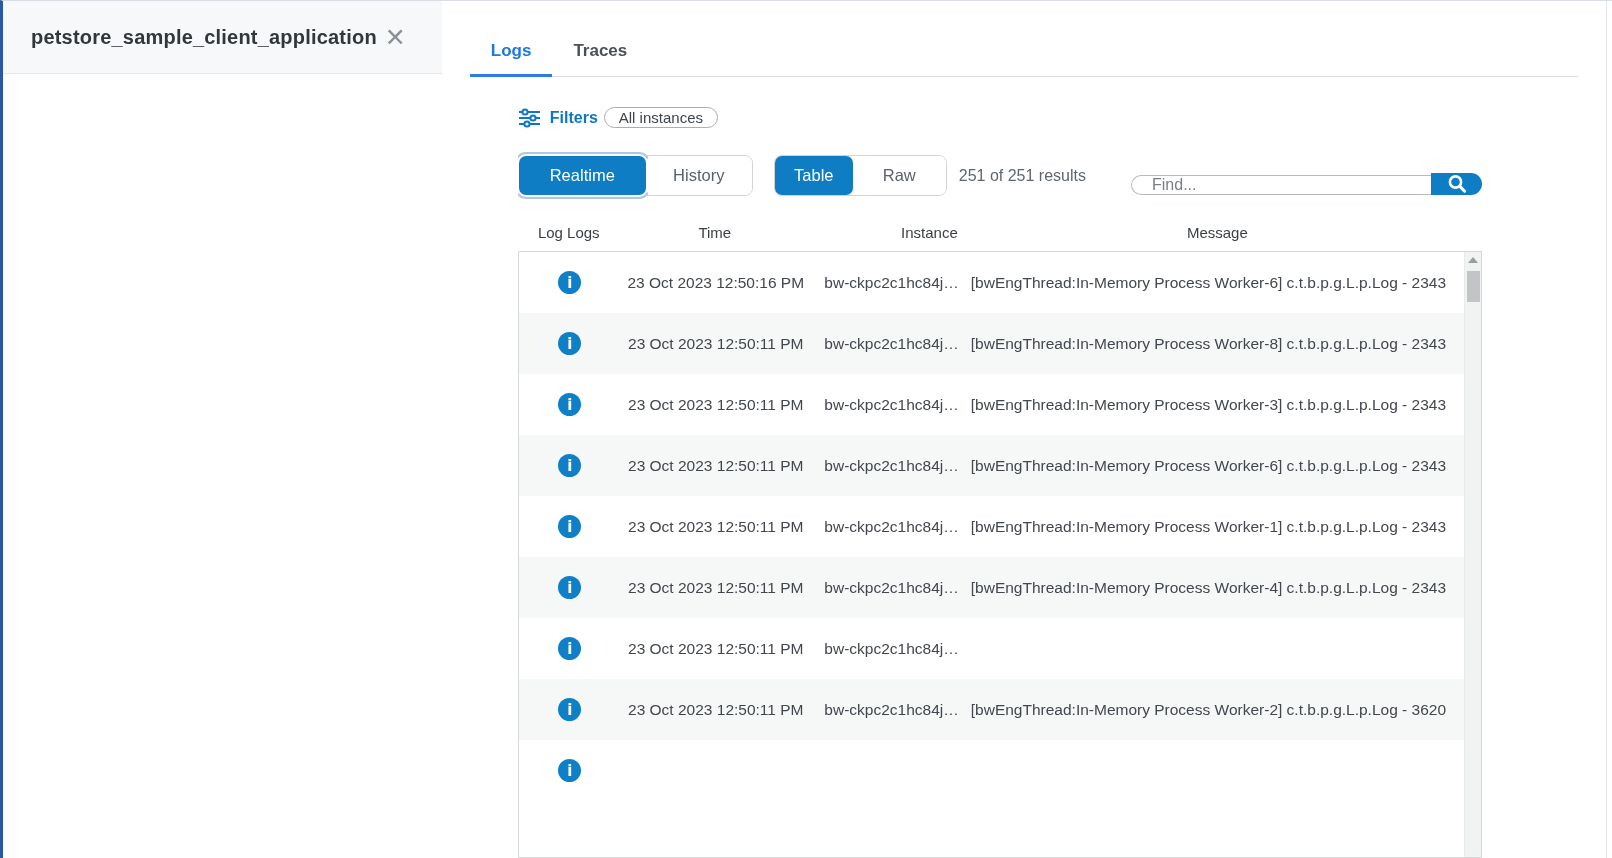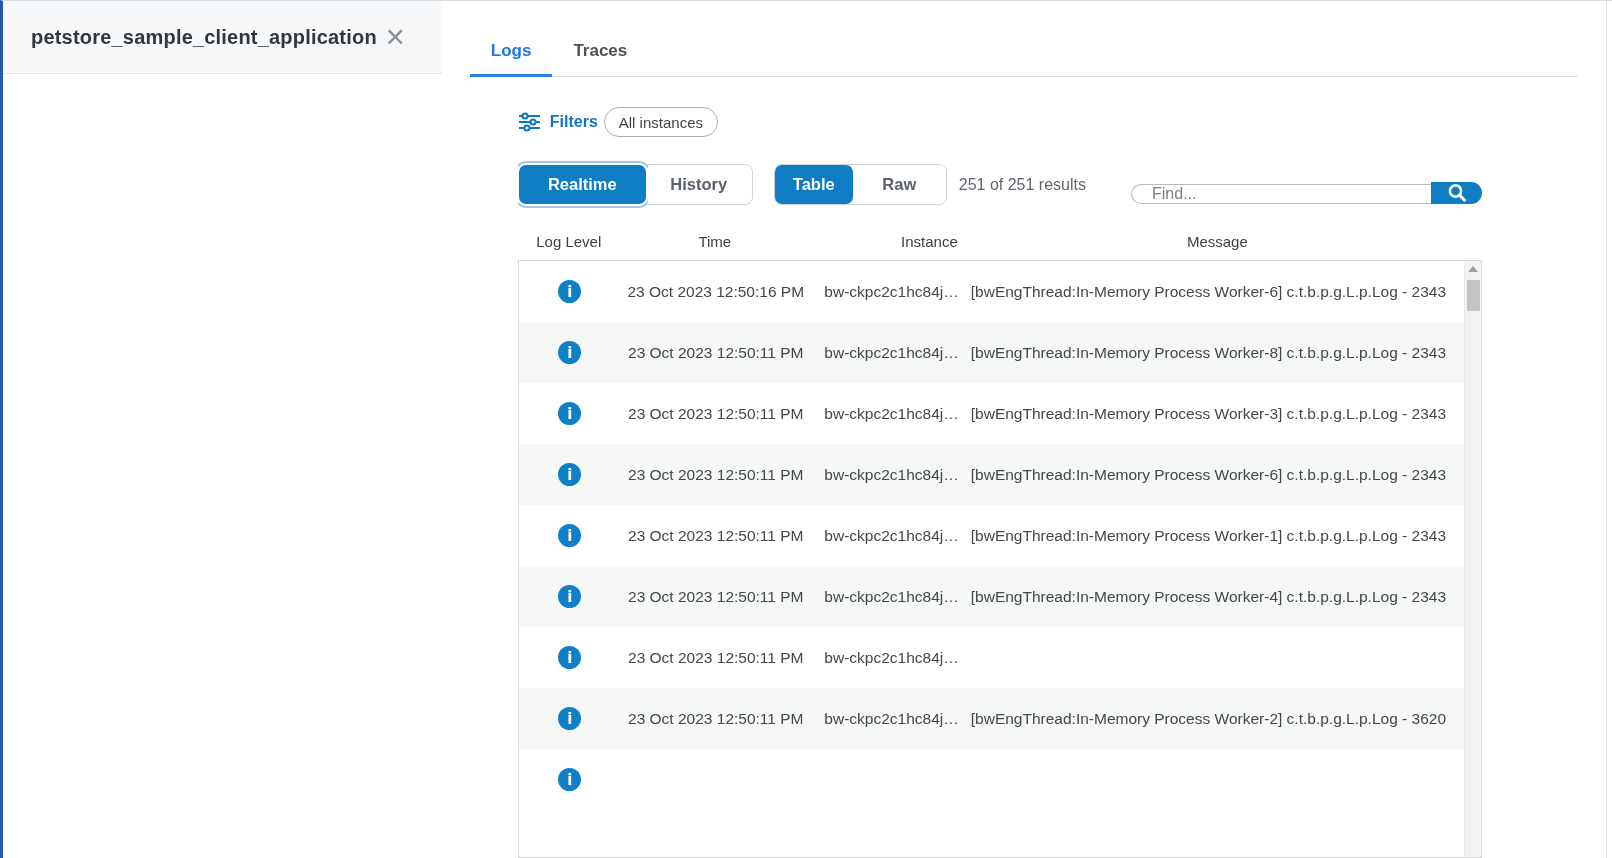--- a/index.html
+++ b/index.html
@@ -18,26 +18,26 @@
   .panel { padding:0 28px; flex:1; display:flex; flex-direction:column; overflow:hidden; }
   .tabbar { margin-top:30px; display:flex; border-bottom:1px solid #dcdfe2; }
   .tab { padding:10px 21px 13px; font-size:17px; font-weight:700; color:#4b5157; cursor:pointer; border-bottom:3px solid transparent; margin-bottom:-1px; }
   .tab.active { color:#1d76e2; border-bottom-color:#2b7de4; }
 
   .inner { margin:0 96px 0 48px; display:flex; flex-direction:column; flex:1; overflow:hidden; }
 
   
   .filters-row { margin-top:30px; display:flex; align-items:center; gap:6px; }
   .filters-btn { display:flex; align-items:center; gap:9px; color:#0d76c6; font-size:16px; font-weight:700; cursor:pointer; }
-  .chip { border:1px solid #a9afb5; border-radius:15px; height:30px; display:flex; align-items:center; padding:0 14px; font-size:15px; color:#3f454b; cursor:pointer; background:#fff; }
+  .chip { border:1px solid #a9afb5; border-radius:15px; height:21px; display:flex; align-items:center; padding:0 14px; font-size:15px; color:#3f454b; cursor:pointer; background:#fff; }
 
   
   .controls-row { margin-top:27px; display:flex; align-items:center; }
   .btn-group { display:flex; border:1px solid #cfd4d9; border-radius:8px; background:#fff; height:41px; overflow:visible; }
-  .seg { border:none; background:#fff; font-family:inherit; font-size:16.5px; font-weight:700; color:#5a6168; cursor:pointer; border-radius:7px; display:flex; align-items:center; justify-content:center; }
+  .seg { border:none; background:#fff; font-family:inherit; font-size:16.5px; font-weight:400; color:#5a6168; cursor:pointer; border-radius:7px; display:flex; align-items:center; justify-content:center; }
   .seg.active { background:#0e7dc3; color:#fff; }
   .seg.focused { box-shadow:0 0 0 2px #fff, 0 0 0 4px #a9c8ec; }
   .w-realtime { width:127px; } .w-history { width:106px; }
   .w-table { width:78px; } .w-raw { width:93px; }
   .grp-mode { margin-right:21px; }
   .results { margin-left:12px; font-size:16px; color:#5f666d; }
   .spacer { flex:1; }
   .search { display:flex; align-items:flex-end; height:38px; }
   .search input { width:300px; border:1px solid #b5bbc1; border-right:none; border-radius:26px 0 0 26px; padding:0 10px 0 20px; font-family:inherit; font-size:16px; color:#3b4146; outline:none; }
   .search input::placeholder { color:#767e86; }
@@ -120,21 +120,21 @@
                 <svg width="22" height="22" viewBox="0 0 22 22">
                   <circle cx="9.5" cy="9" r="5.6" fill="none" stroke="#fff" stroke-width="2.6"></circle>
                   <line x1="13.8" y1="13.4" x2="18.6" y2="18.2" stroke="#fff" stroke-width="3" stroke-linecap="round"></line>
                 </svg>
               </span>
             </button>
           </div>
         </div>
 
         <div class="thead">
-          <div class="th col-level">Log Level</div>
+          <div class="th col-level">Log Logs</div>
           <div class="th col-time">Time</div>
           <div class="th col-inst">Instance</div>
           <div class="th col-msg" style="text-align:center;">Message</div>
         </div>
 
         <div class="tbody">
           <div class="rows" id="rows">
               <div class="trow">
                 <div class="c col-level">
                   <span class="info-icon">i</span>

